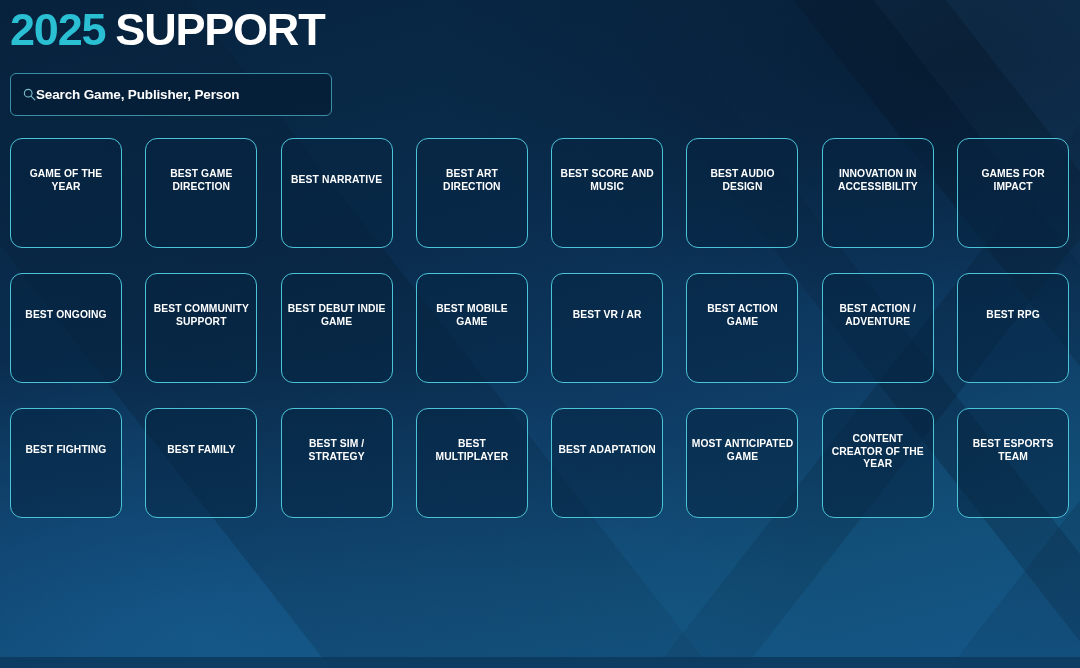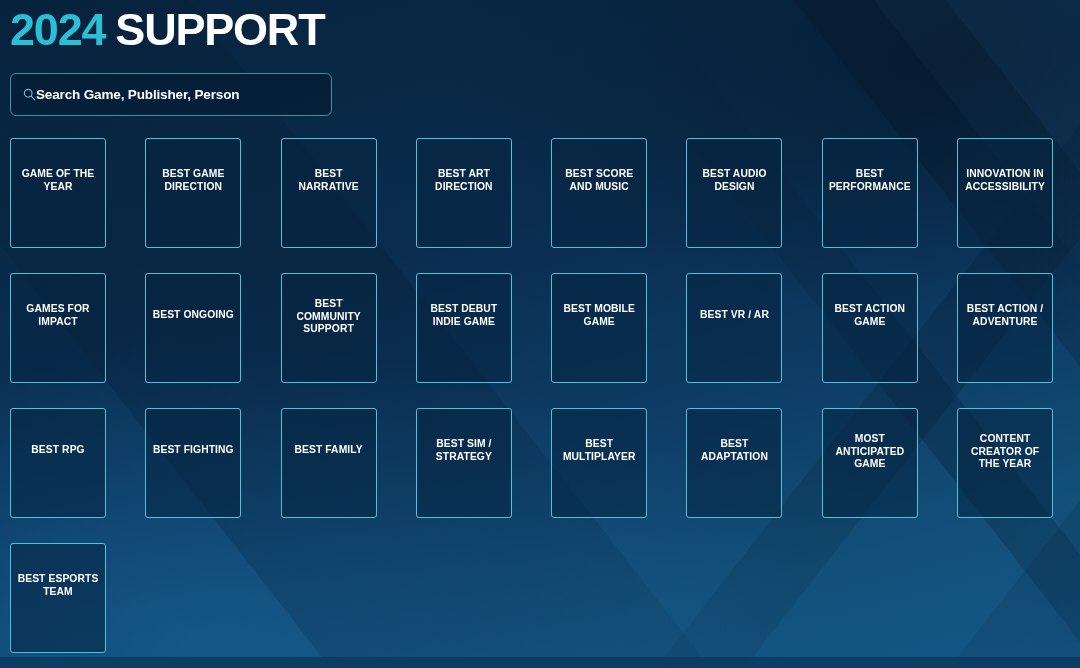--- a/index.html
+++ b/index.html
@@ -146,24 +146,24 @@
   #category-grid {
     margin-top: 22px;
     display: grid;
     grid-template-columns: repeat(8, 112px);
     column-gap: 23.3px;
     row-gap: 25px;
     justify-content: start;
   }
 
   .category-card {
-    width: 96px;
+    width: 112px;
     height: 110px;
     border: 1px solid #4cc4d8;
-    border-radius: 3px;
+    border-radius: 12px;
     background: rgba(6,36,66,.55);
     position: relative;
     cursor: pointer;
     display: block;
   }
   .category-card .card-label {
     position: absolute;
     left: 4px;
     right: 4px;
     top: 37%;
@@ -188,21 +188,21 @@
   <div class="streak streak-c"></div>
   <div class="streak streak-d"></div>
   <div class="streak streak-e"></div>
   <div class="streak streak-f"></div>
   <div class="bottom-band"></div>
 </div>
 
 <div id="page">
 
   <h1 id="page-title">
-    <span class="yr">2024</span><span class="rest">SUPPORT</span>
+    <span class="yr">2025</span><span class="rest">SUPPORT</span>
   </h1>
 
   <div id="search-box">
     <svg class="mag" viewBox="0 0 16 16">
       <circle cx="6.4" cy="6.4" r="4.7" fill="none" stroke="#8fd4e4" stroke-width="1.4"></circle>
       <line x1="9.9" y1="9.9" x2="14.6" y2="14.6" stroke="#8fd4e4" stroke-width="1.4" stroke-linecap="round"></line>
     </svg>
     <input id="search-input" type="text" placeholder="Search Game, Publisher, Person" style="">
   </div>
 
@@ -219,23 +219,20 @@
       <div class="category-card">
         <span class="card-label">BEST ART DIRECTION</span>
       </div>
       <div class="category-card">
         <span class="card-label">BEST SCORE AND MUSIC</span>
       </div>
       <div class="category-card">
         <span class="card-label">BEST AUDIO DESIGN</span>
       </div>
       <div class="category-card">
-        <span class="card-label">BEST PERFORMANCE</span>
-      </div>
-      <div class="category-card">
         <span class="card-label">INNOVATION IN ACCESSIBILITY</span>
       </div>
       <div class="category-card">
         <span class="card-label">GAMES FOR IMPACT</span>
       </div>
       <div class="category-card">
         <span class="card-label">BEST ONGOING</span>
       </div>
       <div class="category-card">
         <span class="card-label">BEST COMMUNITY SUPPORT</span>

